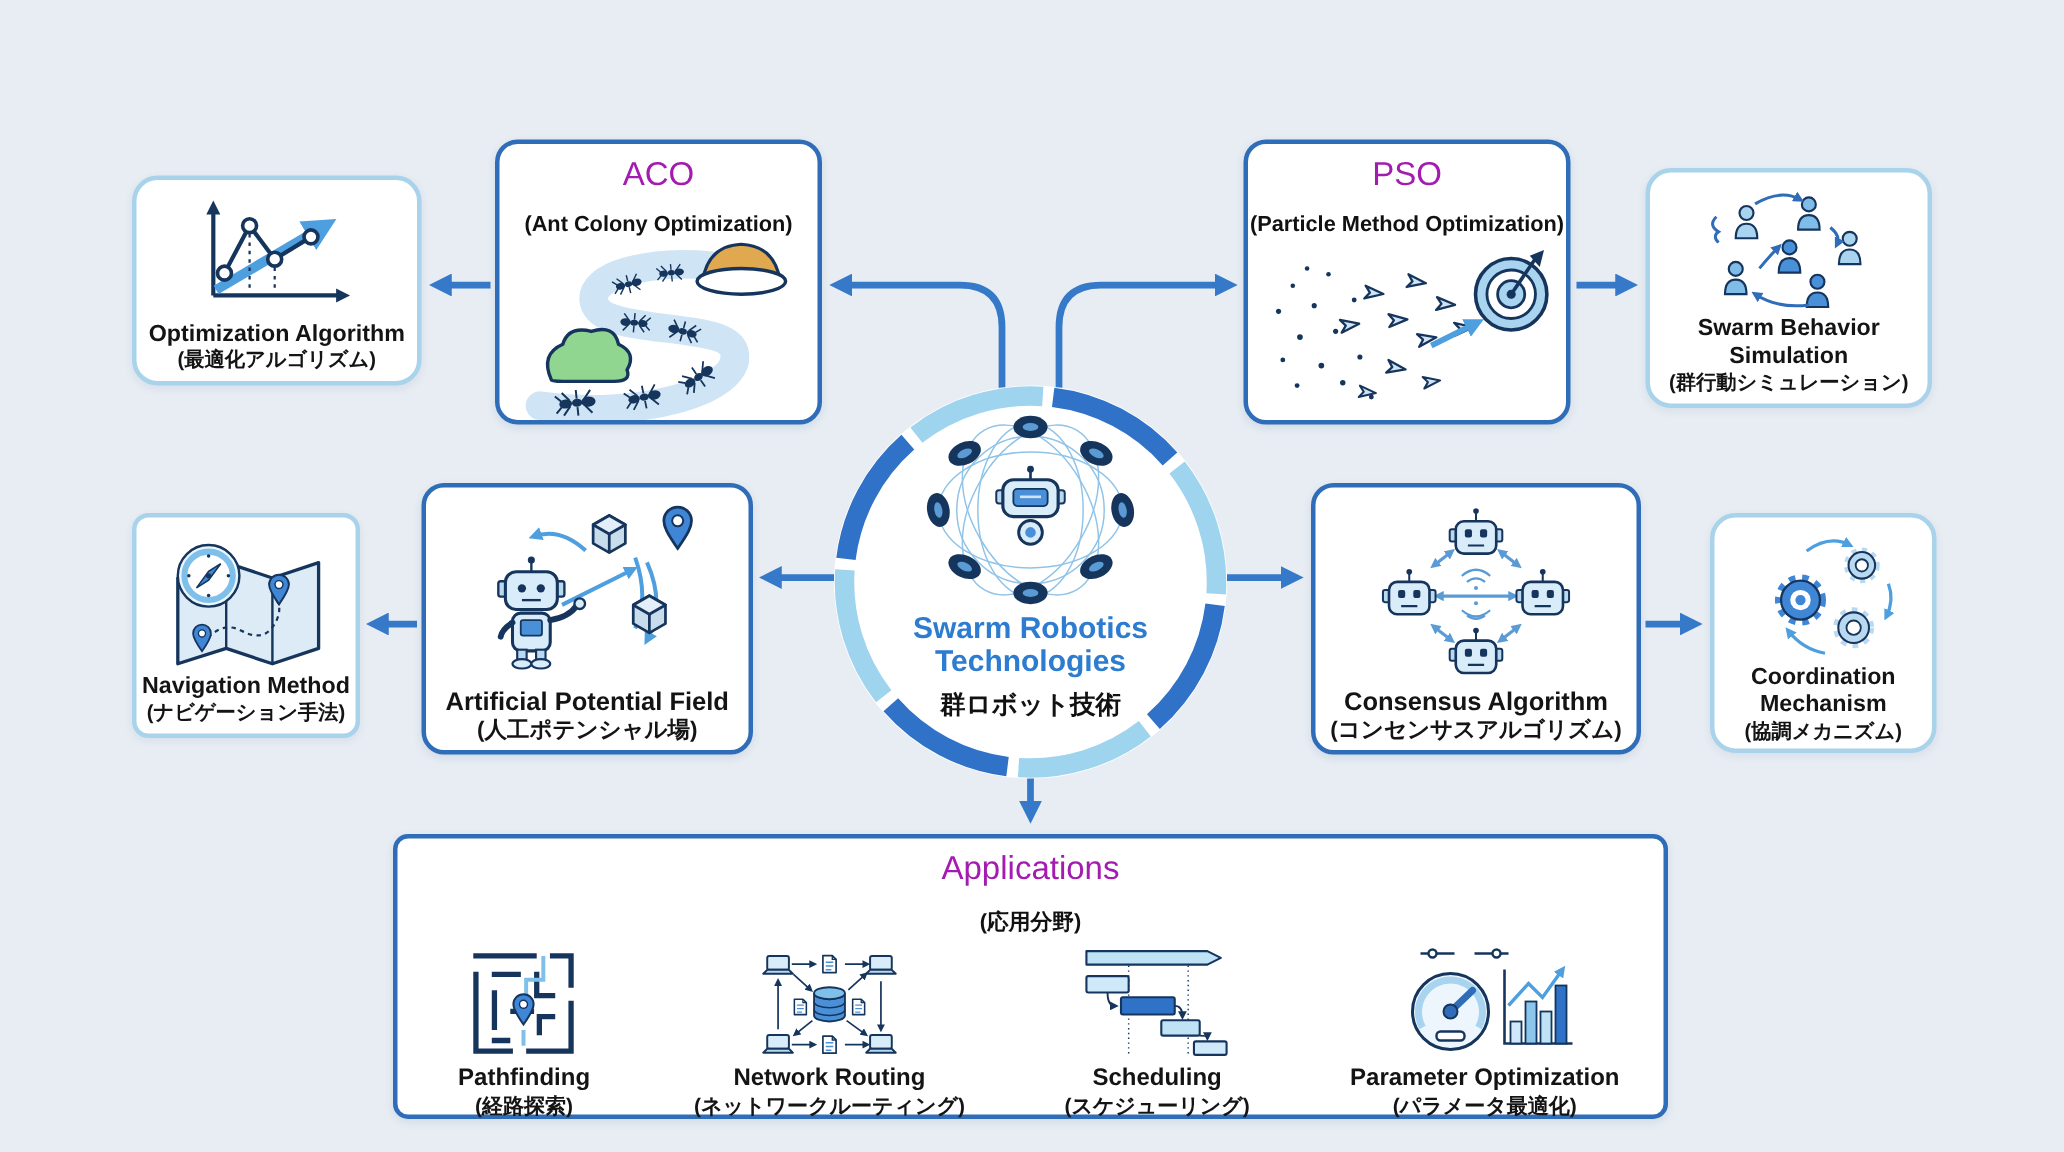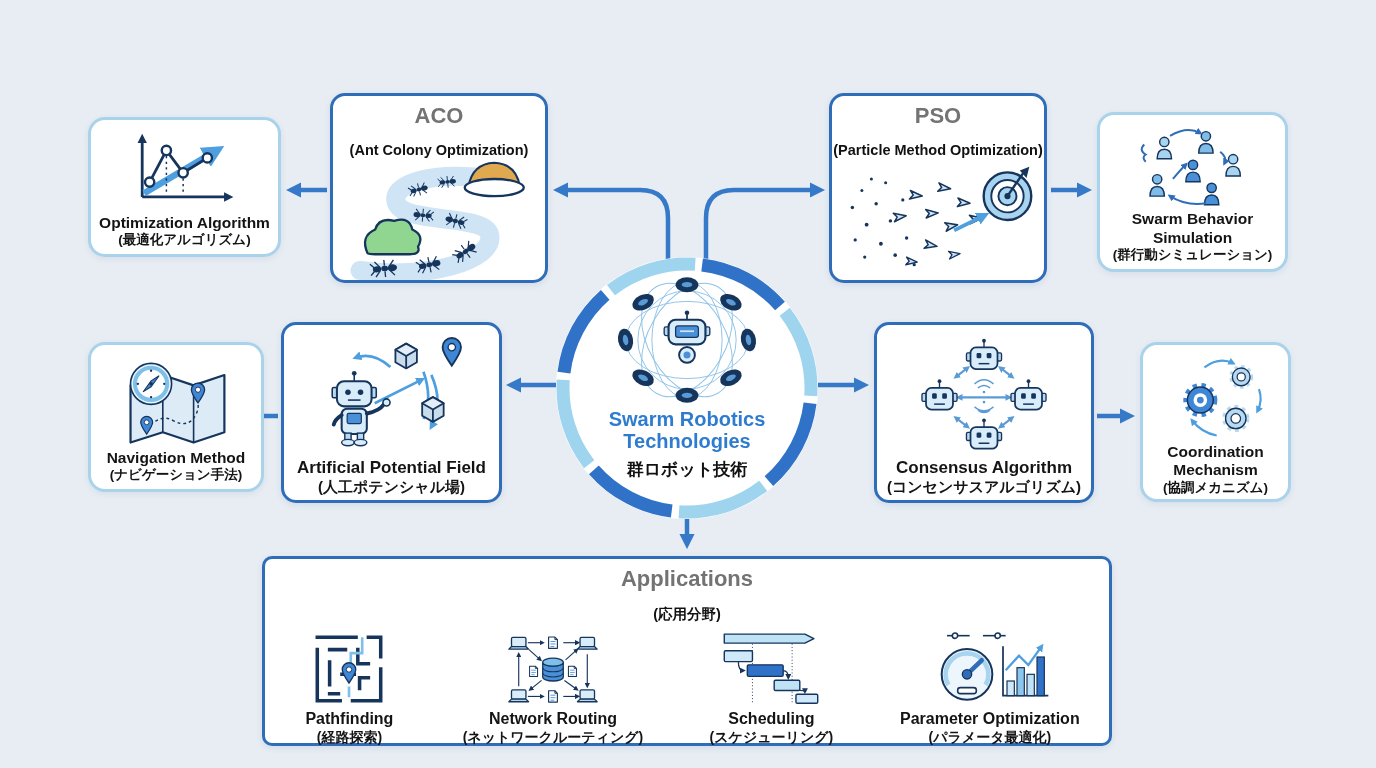--- a/index.html
+++ b/index.html
@@ -7,21 +7,21 @@
     font-family:"Liberation Sans","DejaVu Sans",sans-serif;overflow:hidden;}
   .pill{position:absolute;left:22px;top:26px;height:38px;line-height:38px;padding:0 26px;
     background:#2e7bd2;color:#fff;font-size:21px;font-weight:700;border-radius:19px;z-index:3;}
   .box{position:absolute;background:#fff;display:flex;flex-direction:column;align-items:center;
     z-index:2;box-sizing:border-box;}
   .strong{border:3px solid #2f6db8;border-radius:15px;box-shadow:0 2px 6px rgba(40,80,140,.12);}
   .light{border:3px solid #a9d3ea;border-radius:17px;box-shadow:0 2px 6px rgba(40,80,140,.09);}
   .lbl{font-weight:700;color:#141414;text-align:center;line-height:1.18;font-size:16px;}
   .jp{font-weight:700;color:#141414;text-align:center;line-height:1.2;font-size:14px;}
   .sm .lbl{font-size:15.5px}.sm .jp{font-size:13.5px}
-  .bigtitle{font-size:22px;font-weight:700;color:#737373;text-align:center;line-height:1.1;margin-top:8px;}
+  .bigtitle{font-size:22px;font-weight:400;color:#a21caf;text-align:center;line-height:1.1;margin-top:8px;}
   .bigsub{font-size:14.5px;font-weight:700;color:#111;text-align:left;margin-top:14px;}
   .overlay{position:absolute;left:0;top:0;z-index:1;}
   .centerwrap{position:absolute;left:549px;top:250px;width:276px;height:276px;z-index:2;}
   .centercontent{position:absolute;inset:0;display:flex;flex-direction:column;align-items:center;padding-top:24px;box-sizing:border-box;}
   .center-en{font-size:20px;font-weight:700;color:#2e7cd0;text-align:center;line-height:1.12;width:205px;margin-top:2px;}
   .center-ja{font-size:17px;font-weight:700;color:#111;margin-top:5px;}
   .apps-row{display:flex;width:100%;justify-content:space-evenly;align-items:flex-start;margin-top:4px;}
   .app-item{display:flex;flex-direction:column;align-items:center;}
   .app-icon{height:82px;display:flex;align-items:center;justify-content:center;}
   .hiddefs{position:absolute;width:0;height:0;}
@@ -210,21 +210,21 @@
         </g>
         <marker id="mkD" viewBox="0 0 10 10" refX="6" refY="5" markerWidth="3.6" markerHeight="3.6" orient="auto">
             <path d="M0,0 L10,5 L0,10 Z" fill="#2f6db8"></path>
           </marker>
       </svg>
     </div>
     <div class="lbl" style="width:160px;">Swarm Behavior Simulation</div>
     <div class="jp">(群行動シミュレーション)</div>
   </div>
 
-  <div class="box light sm" style="left:88px;top:342px;width:176px;height:150px;padding:6px 2px;">
+  <div class="box light sm" style="left:88px;top:342px;width:152px;height:150px;padding:6px 2px;border-radius:11px;">
     <div class="iconbox">
       <svg width="118" height="88" viewBox="0 0 160 120">
         <path d="M18,40 L62,26 L104,40 L146,26 V104 L104,118 L62,104 L18,118 Z" fill="#ddebf7" stroke="#16355c" stroke-width="3" stroke-linejoin="round"></path>
         <path d="M62,26 V104 M104,40 V118" stroke="#16355c" stroke-width="2.2"></path>
         <path d="M40,100 Q58,78 76,88 Q98,100 108,78 Q114,64 104,56" stroke="#16355c" stroke-width="2" stroke-dasharray="4 4" fill="none"></path>
         <use href="#pin" transform="translate(40,94) scale(0.9)"></use>
         <use href="#pin" transform="translate(110,50)"></use>
         <circle cx="46" cy="38" r="28" fill="#eaf6fd" stroke="#16355c" stroke-width="2.2"></circle>
         <circle cx="46" cy="38" r="22" fill="#fff" stroke="#7fc0ea" stroke-width="5.5"></circle>
         <polygon points="35,49 46,42 57,27 46,34" fill="#3f87d6" stroke="#16355c" stroke-width="1.4"></polygon>

